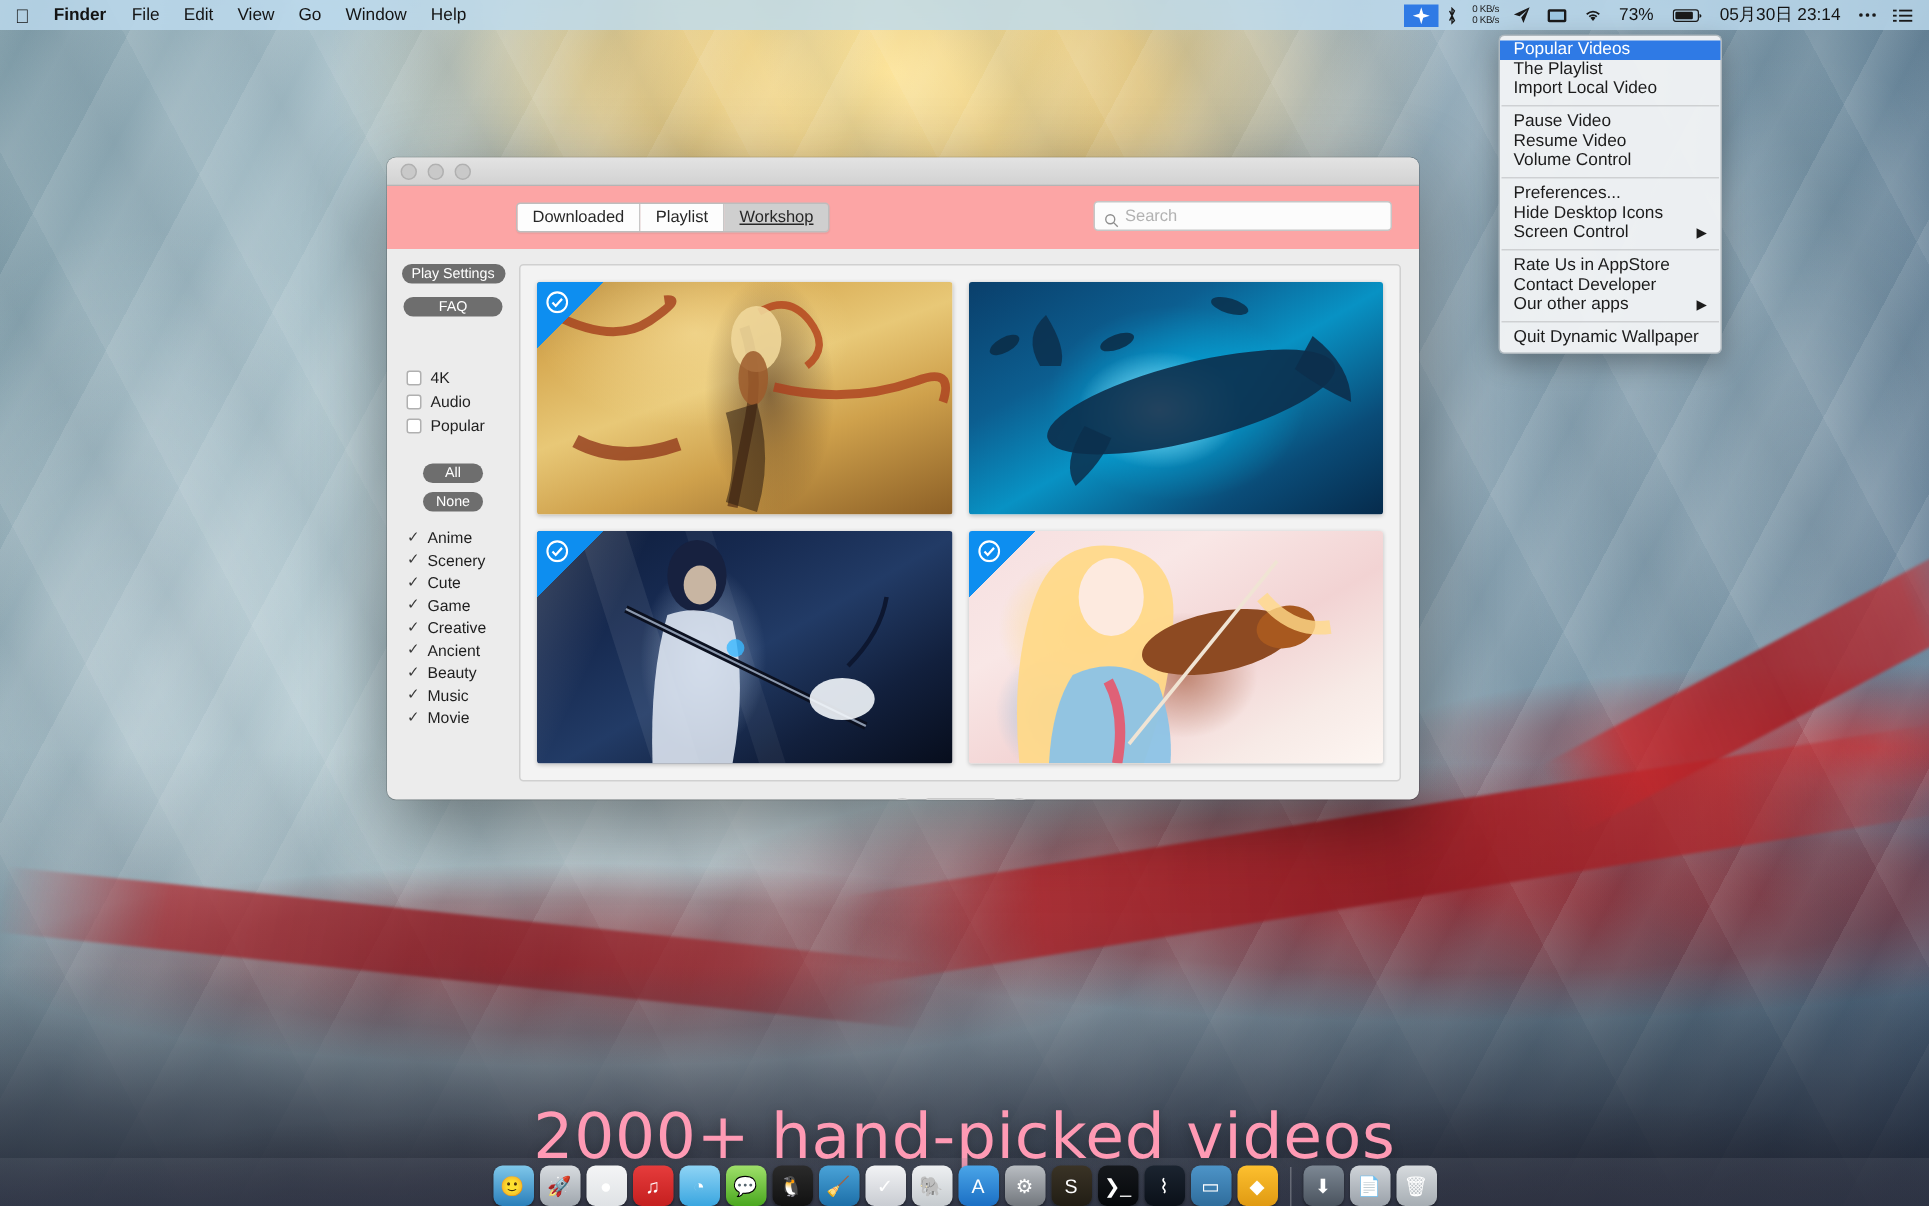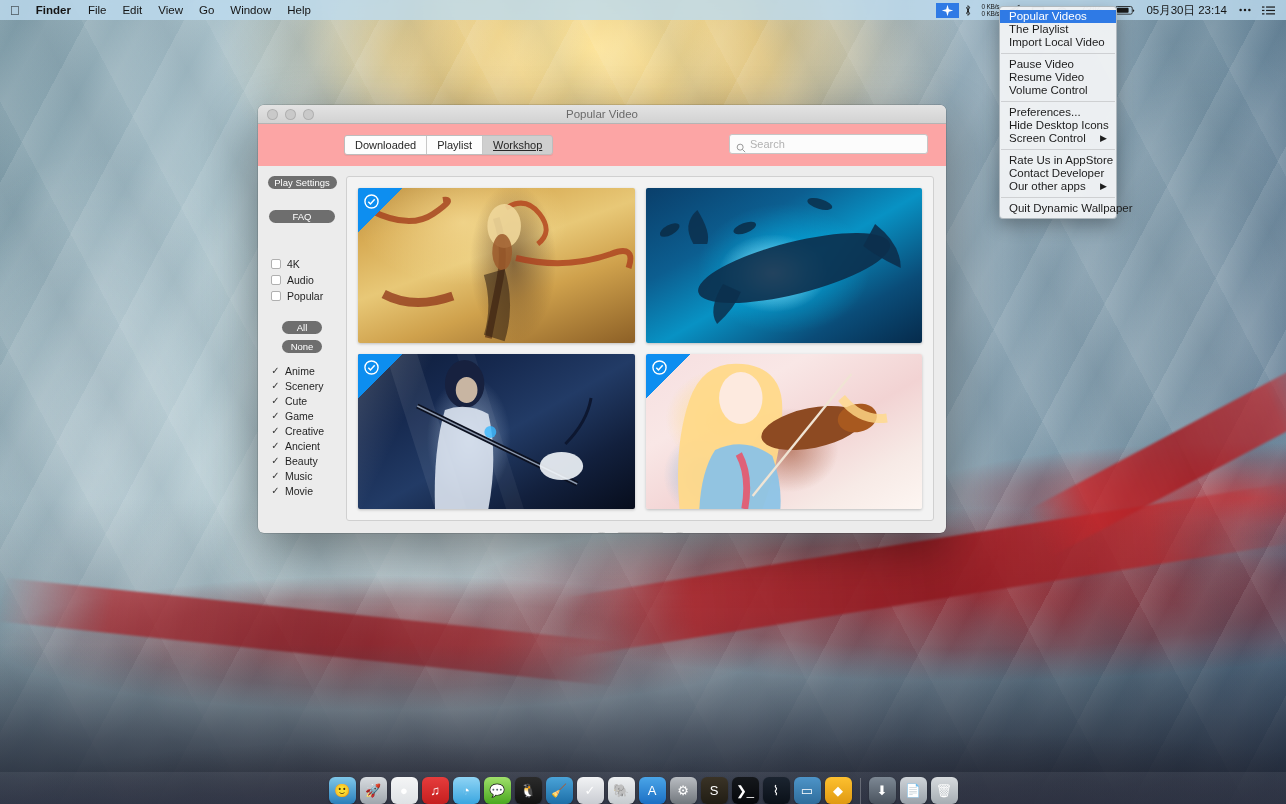--- a/index.html
+++ b/index.html
@@ -79,21 +79,21 @@
   }
   .net-speed {
     font-size: 6.5px; line-height: 7px; text-align: right; padding: 0 4px;
     letter-spacing: -0.2px; color: #1a1a1a;
   }
   .clock { font-size: 11.5px; padding: 0 6px; }
   .battery-pct { font-size: 11.5px; padding-right: 3px; }
 
   
   #appmenu {
-    position: absolute; top: 6px; left: 999px; width: 118px;
+    position: absolute; top: 23px; left: 999px; width: 149px;
     background: rgba(240,243,245,.96);
     border: 1px solid rgba(155,165,172,.75);
     border-radius: 4px;
     box-shadow: 0 6px 18px rgba(0,0,0,.30);
     padding: 3px 0; z-index: 70;
     font-size: 11.5px; color: #1c1c1c;
   }
   .menu-row {
     height: 13px; line-height: 13px; padding: 0 9px;
     display: flex; align-items: center; white-space: nowrap;
@@ -155,21 +155,21 @@
 
   
   .sidebar {
     width: 88px; flex: none; padding-top: 10px;
     display: flex; flex-direction: column; align-items: center;
   }
   .pill {
     background: #6e6e6e; color: #ffffff;
     border-radius: 9px; font-size: 9.5px;
     height: 13px; line-height: 13px;
-    padding: 0 8px; margin-bottom: 21px;
+    padding: 0 8px; margin-bottom: 9px;
     text-align: center; cursor: default; white-space: nowrap;
   }
   .pill.wide { width: 69px; padding: 0; }
   .pill.faq { width: 66px; padding: 0; margin-bottom: 12px; }
   .chk-group { margin-top: 21px; width: 100%; padding-left: 13px; }
   .chk-row {
     display: flex; align-items: center; gap: 6px;
     height: 16px; font-size: 10.5px; color: #1f1f1f;
     cursor: default;
   }
@@ -397,21 +397,20 @@
   </div>
 
   <div id="appwin">
 
     <div class="titlebar">
       <div class="traffic">
         <div class="dot"></div>
         <div class="dot"></div>
         <div class="dot"></div>
       </div>
-      <div class="win-title">Popular Video</div>
     </div>
 
     <div class="toolbar">
       <div class="segmented">
         <div class="seg">Downloaded</div>
         <div class="seg">Playlist</div>
         <div class="seg active">Workshop</div>
       </div>
       <div class="searchbox">
         <span class="sicon">
@@ -576,20 +575,21 @@
 
         <div class="pager">
           <div class="pgbtn">«</div>
           <div class="pgfield">1 / 19</div>
           <div class="pgbtn">»</div>
         </div>
       </div>
     </div>
   </div>
 
+  <div id="wp-text">2000+ hand-picked videos</div>
 
   <div id="dock">
       <div class="dock-icon running" style="background: linear-gradient(rgb(127, 199, 234), rgb(42, 127, 186));">🙂</div>
       <div class="dock-icon" style="background: linear-gradient(rgb(216, 220, 224), rgb(159, 166, 173));">🚀</div>
       <div class="dock-icon running" style="background: linear-gradient(rgb(244, 245, 246), rgb(223, 226, 229));">●</div>
       <div class="dock-icon" style="background: linear-gradient(rgb(230, 60, 60), rgb(197, 31, 31));">♫</div>
       <div class="dock-icon running" style="background: linear-gradient(rgb(143, 212, 245), rgb(58, 166, 224));">◔</div>
       <div class="dock-icon running" style="background: linear-gradient(rgb(159, 224, 106), rgb(74, 168, 31));">💬</div>
       <div class="dock-icon" style="background: linear-gradient(rgb(43, 43, 43), rgb(17, 17, 17));">🐧</div>
       <div class="dock-icon" style="background: linear-gradient(rgb(74, 163, 216), rgb(29, 111, 168));">🧹</div>

